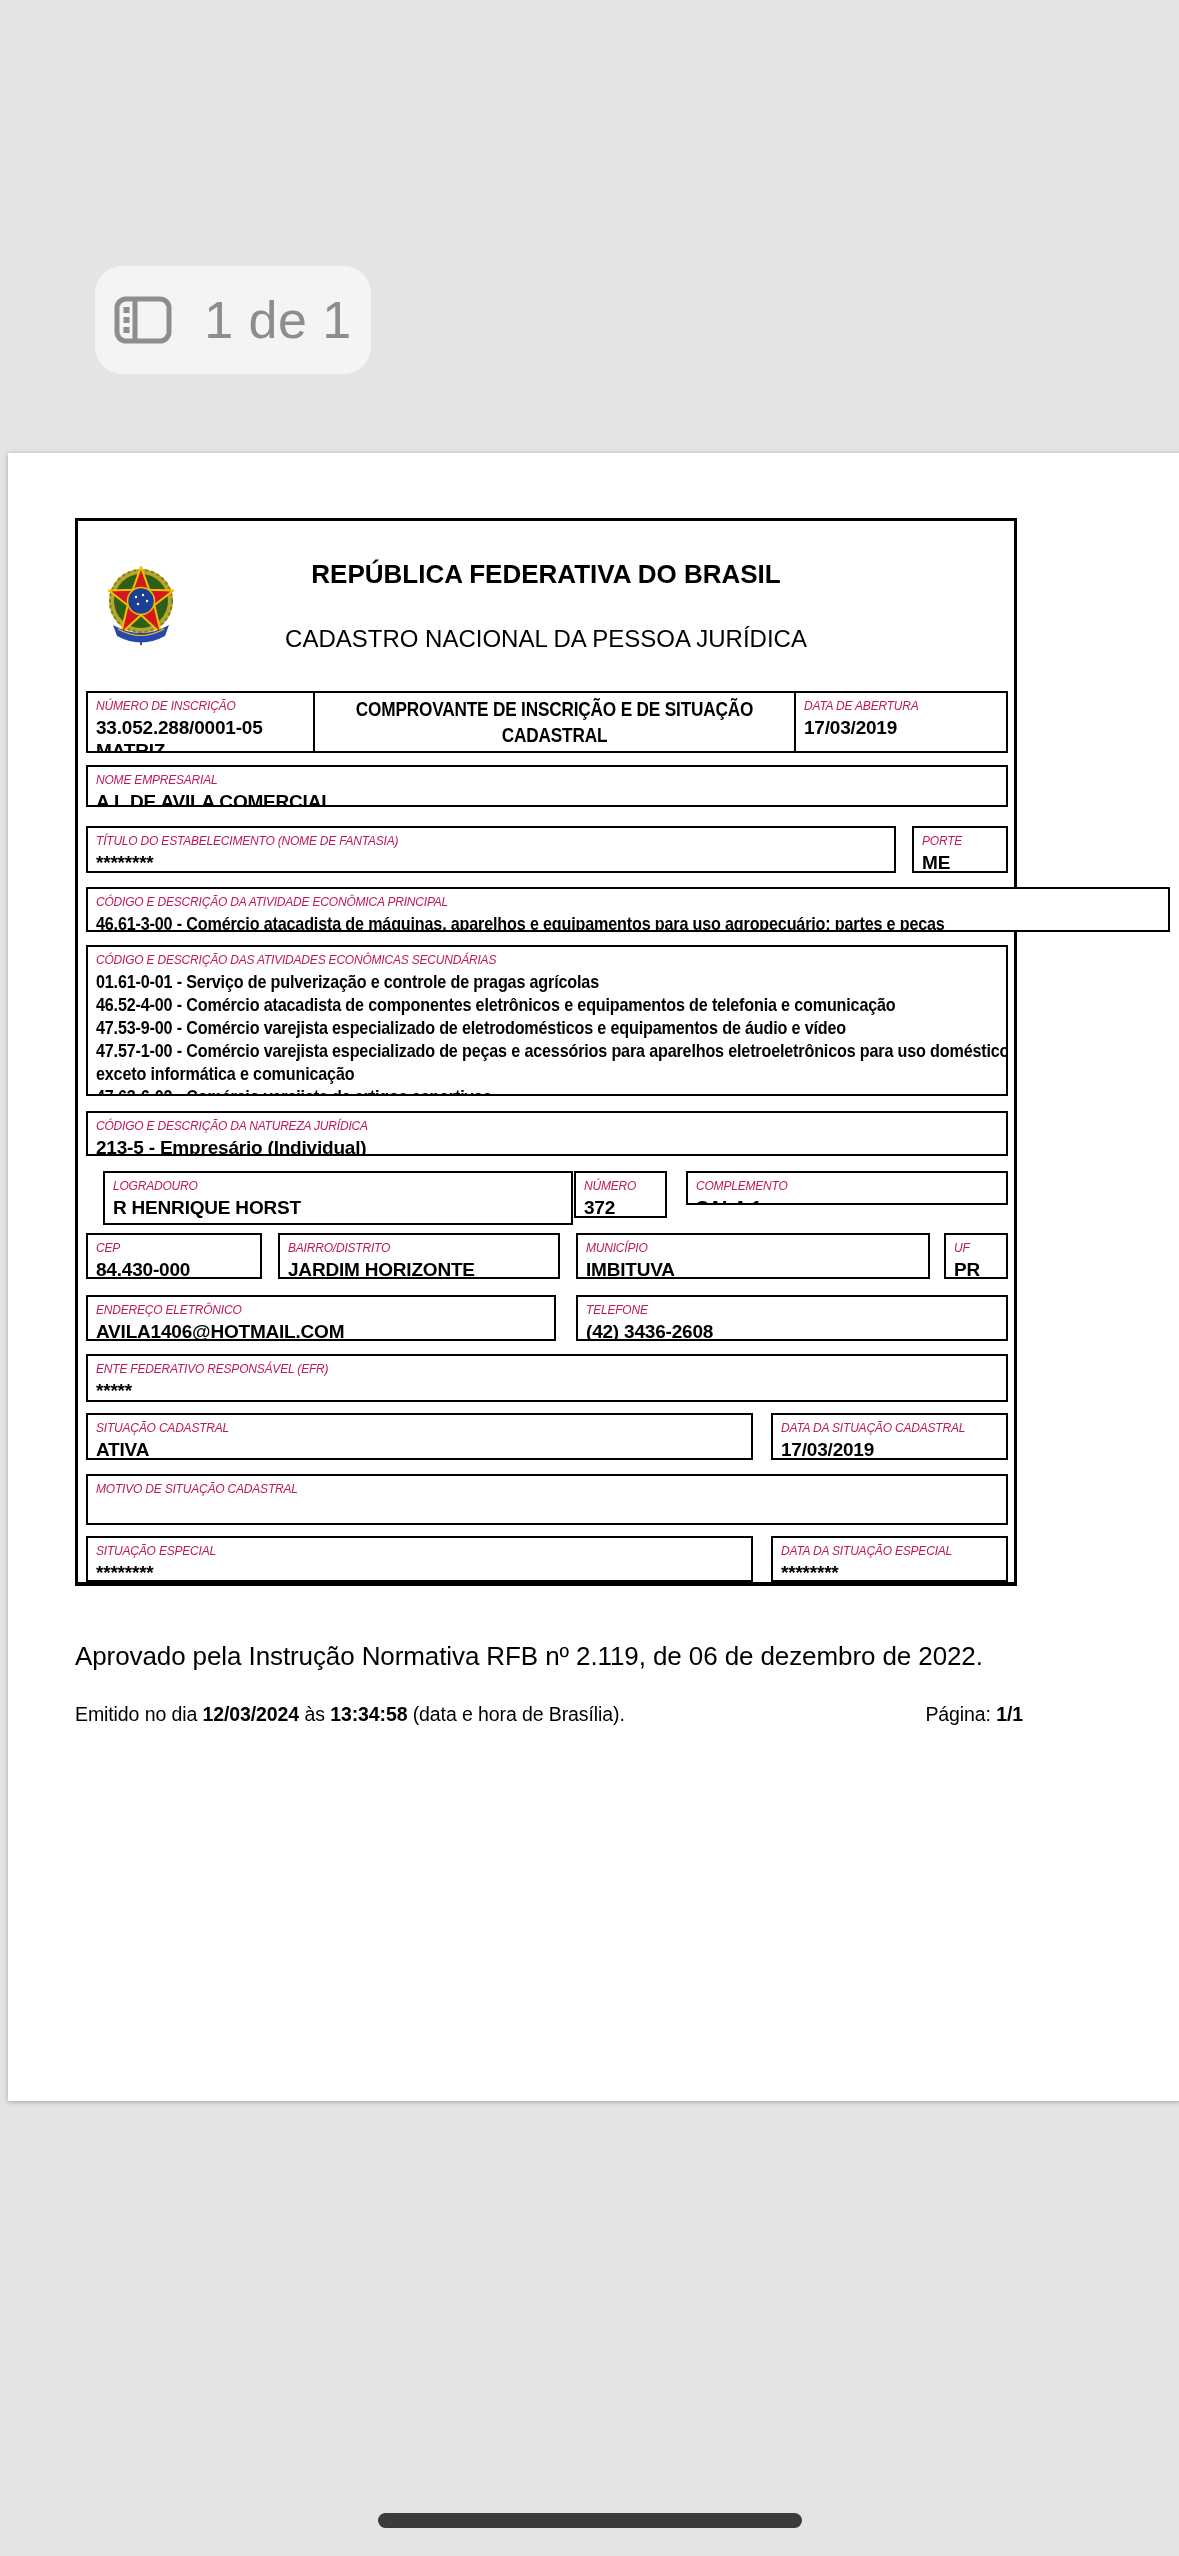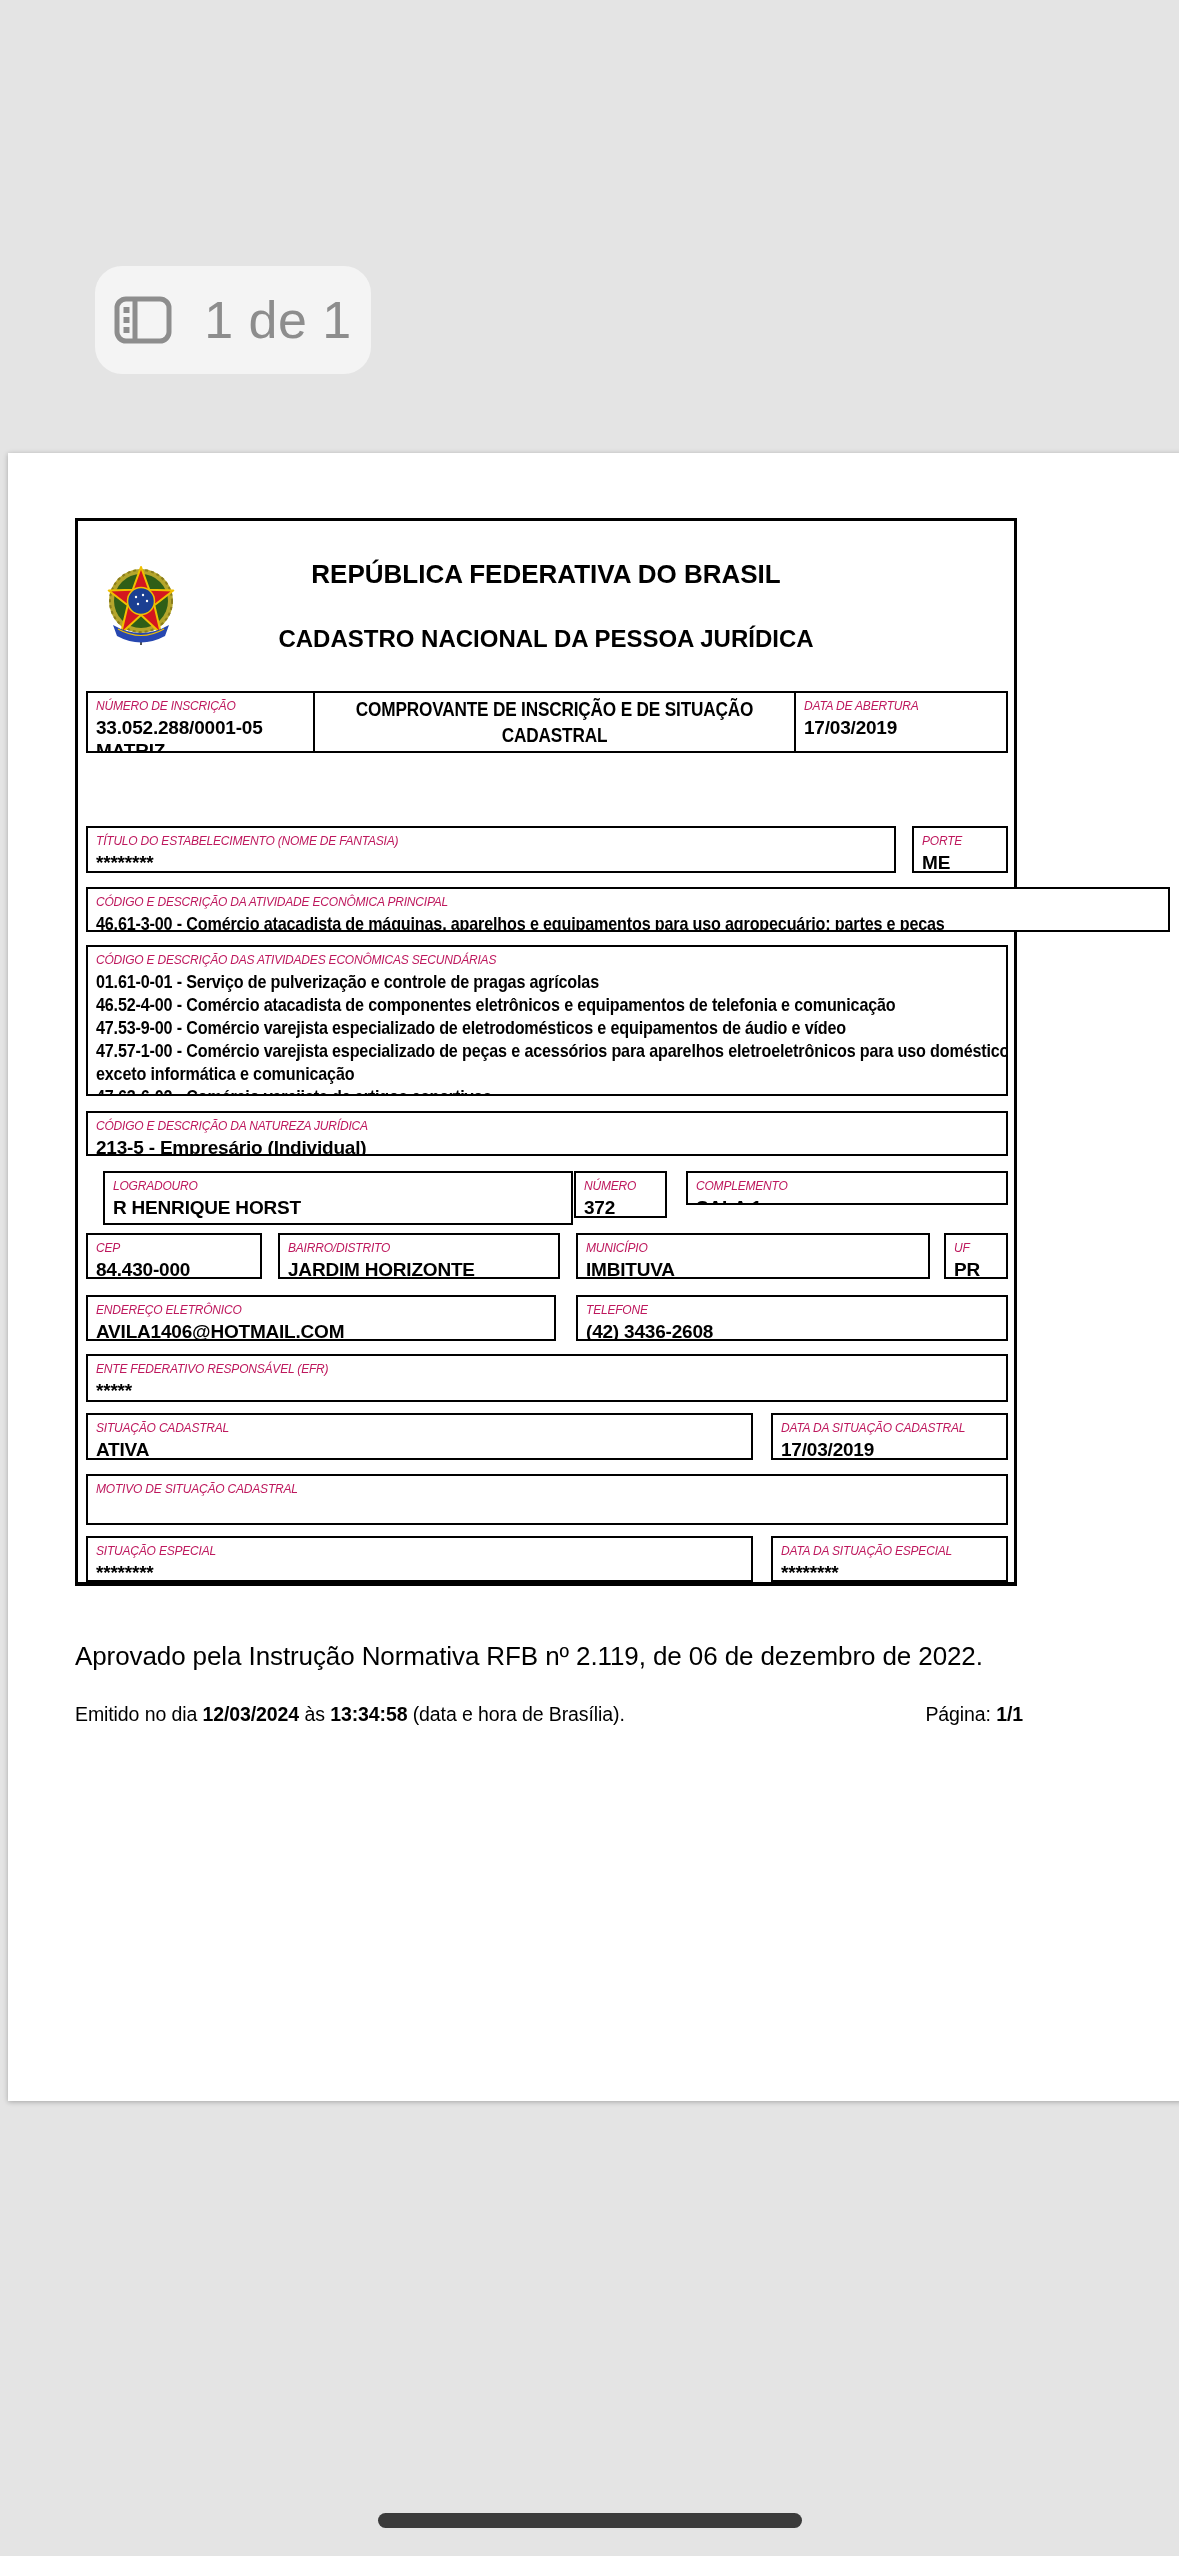--- a/index.html
+++ b/index.html
@@ -30,21 +30,21 @@
     position:absolute;left:67px;top:65px;width:942px;height:1068px;
     border:3px solid #000;border-bottom-width:4px;box-sizing:border-box;
   }
   .cert *{box-sizing:border-box;}
   .abs{position:absolute;}
   
   .emblem{position:absolute;left:28px;top:42px;width:70px;height:88px;}
   .title1{position:absolute;left:0;top:38px;width:100%;text-align:center;
     font-size:26px;font-weight:bold;color:#000;}
   .title2{position:absolute;left:0;top:104px;width:100%;text-align:center;
-    font-size:24px;font-weight:bold;color:#000;}
+    font-size:24px;font-weight:normal;color:#000;}
   
   .box{border:2px solid #000;background:#fff;padding:3px 8px 2px 8px;overflow:hidden;}
   .lbl{font-size:12px;color:#be185d;letter-spacing:-.2px;line-height:20px;white-space:nowrap;font-style:italic;}
   .val{font-size:19px;font-weight:bold;color:#000;letter-spacing:-.2px;line-height:23px;}
   .nowrap{white-space:nowrap;}
   .squeeze{transform:scaleX(.85);transform-origin:0 50%;white-space:nowrap;}
   .squeezeblock{width:1082px;transform:scaleX(.85);transform-origin:0 0;}
   
   .rowjoin{display:flex;}
   .rowjoin .cell{border:2px solid #000;background:#fff;padding:3px 8px;overflow:hidden;}
@@ -100,20 +100,24 @@
       </div>
       <div class="cell cmp-cell" style="width:483px;">
         <div class="cmp-inner">COMPROVANTE DE INSCRIÇÃO E DE SITUAÇÃO CADASTRAL</div>
       </div>
       <div class="cell" style="flex:1;">
         <div class="lbl">DATA DE ABERTURA</div>
         <div class="val nowrap">17/03/2019</div>
       </div>
     </div>
 
+    <div class="box abs" style="left:8px;top:244px;width:922px;height:42px;">
+      <div class="lbl">NOME EMPRESARIAL</div>
+      <div class="val nowrap">A L DE AVILA COMERCIAL</div>
+    </div>
 
     <div class="box abs" style="left:8px;top:305px;width:810px;height:47px;">
       <div class="lbl">TÍTULO DO ESTABELECIMENTO (NOME DE FANTASIA)</div>
       <div class="val nowrap">********</div>
     </div>
     <div class="box abs" style="left:834px;top:305px;width:96px;height:47px;">
       <div class="lbl">PORTE</div>
       <div class="val nowrap">ME</div>
     </div>
 

